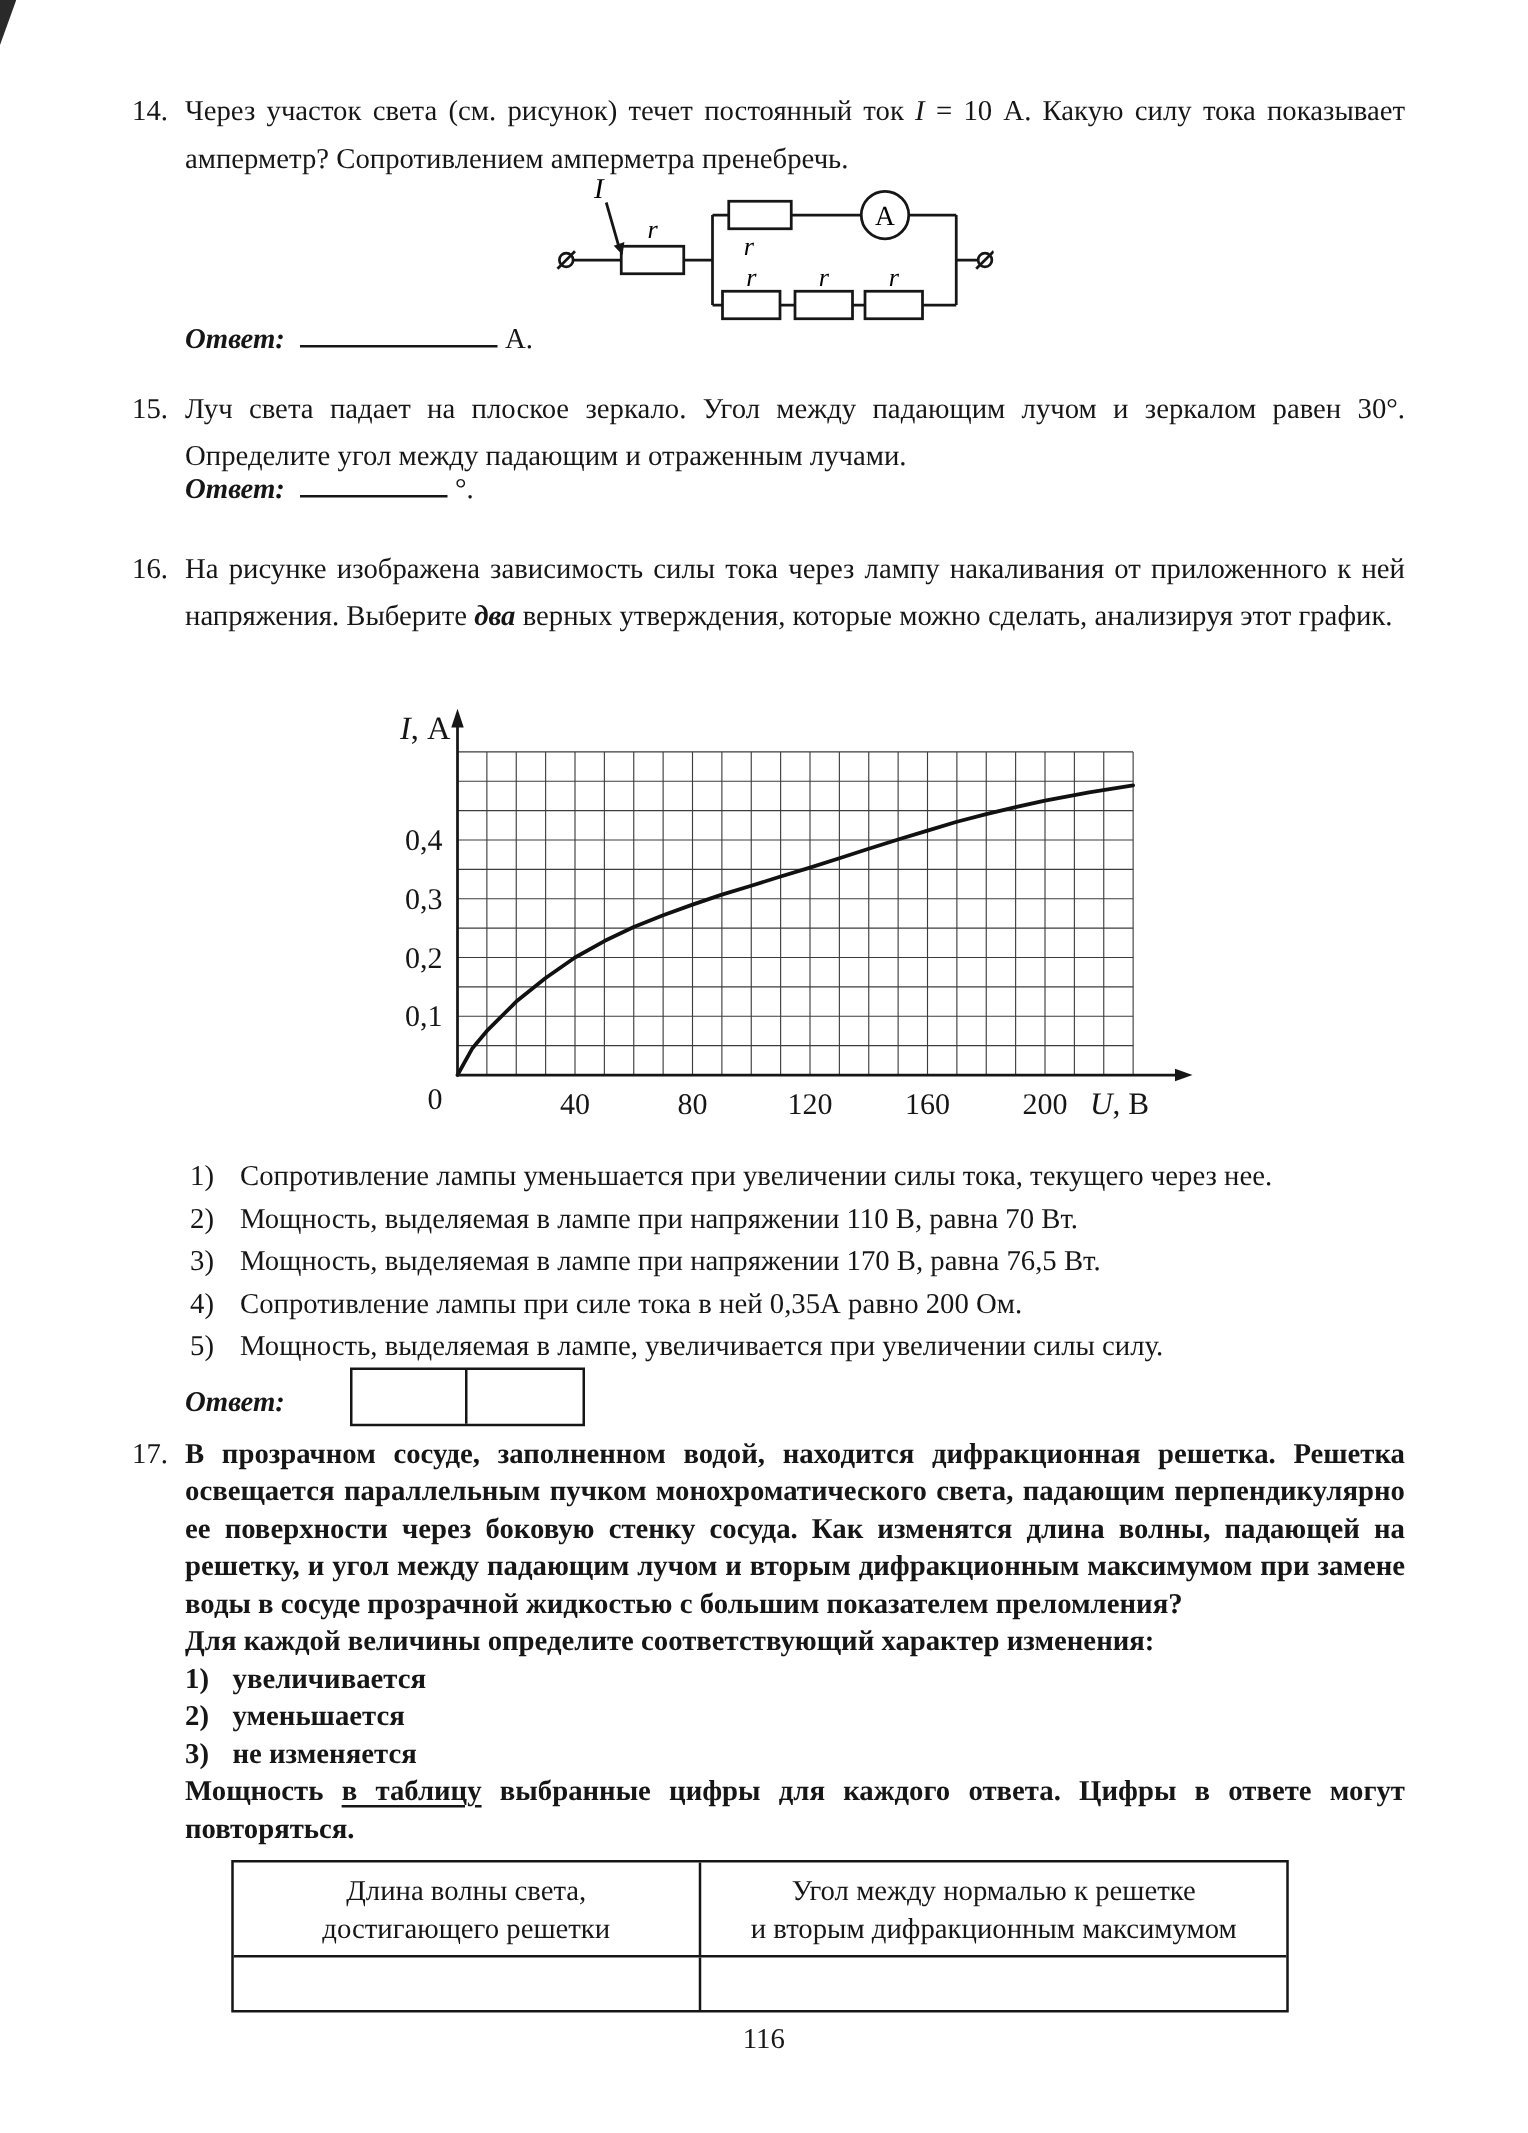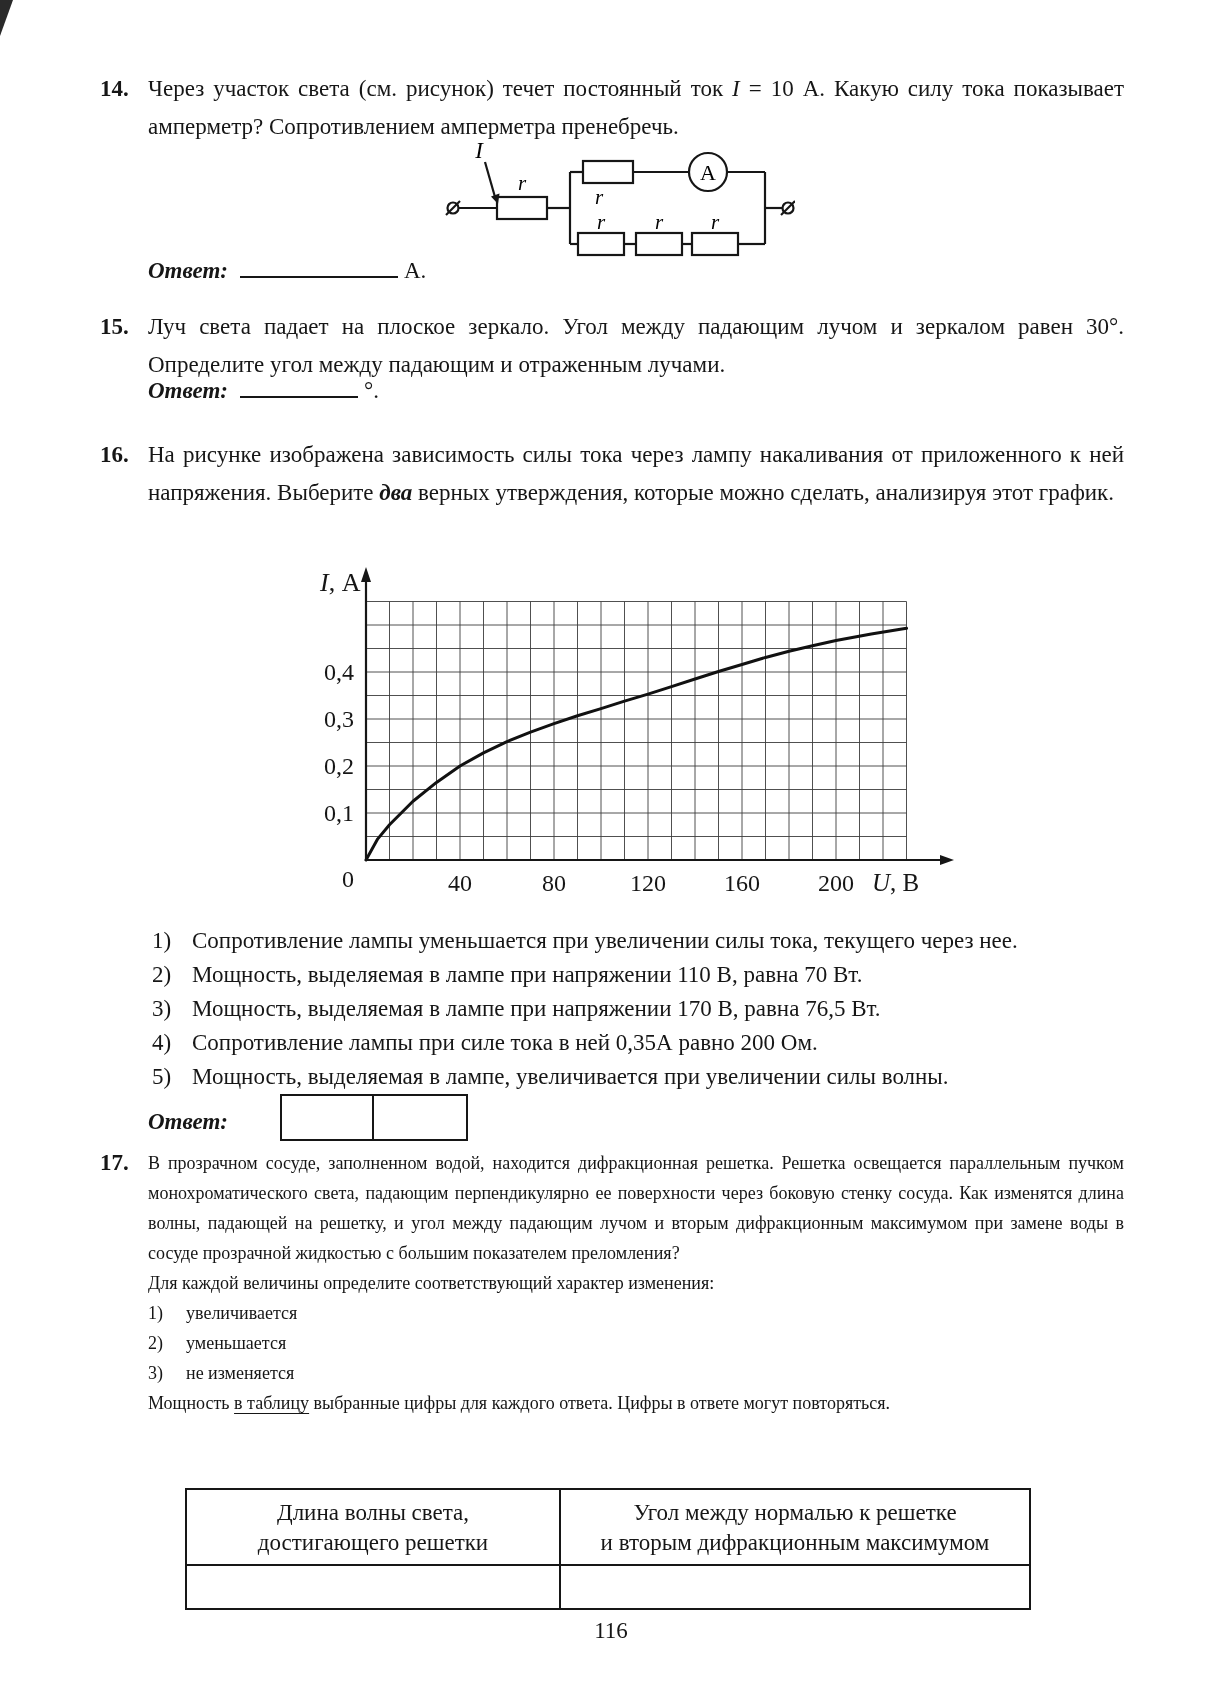--- a/index.html
+++ b/index.html
@@ -6,21 +6,21 @@
   html,body { background:#fff; }
   body {
     width:1222px; height:1706px; position:relative;
     font-family:"Liberation Serif","DejaVu Serif",serif;
     color:#161616; overflow:hidden;
   }
   .corner-artifact { position:absolute; left:0; top:0; width:13px; height:36px;
     background:#2a2a2a; clip-path:polygon(0 0,100% 0,0 100%); }
 
   .qblock { position:absolute; left:100px; width:1024px; }
-  .qnum { position:absolute; left:0; top:0; width:40px; font-weight:bold; font-size:23px; line-height:38px; }
+  .qnum { position:absolute; left:0; top:0; width:40px; font-weight:normal; font-size:23px; line-height:38px;text-align:center; }
   .qtext { margin-left:48px; font-size:23px; line-height:38px; text-align:justify; }
   .v { font-style:italic; }
   .emph { font-weight:bold; font-style:italic; }
   .ul { text-decoration:underline; text-underline-offset:4px; }
 
   .answer-line { position:absolute; left:148px; font-size:23px; white-space:nowrap; }
   .ans-label { font-weight:bold; font-style:italic; }
   .blank { display:inline-block; border-bottom:2.2px solid #161616; height:20px; margin:0 6px 0 12px; vertical-align:baseline; }
 
   
@@ -42,21 +42,21 @@
 
   
   .ansbox-row { position:absolute; left:148px; top:1094px; display:flex; align-items:flex-end; }
   .ansbox-row .ans-label { font-size:23px; padding-bottom:6px; }
   .ansbox { display:flex; margin-left:52px; border:2.6px solid #161616; height:47px; }
   .ansbox .cell { width:92px; height:100%; }
   .ansbox .cell:first-child { border-right:2.2px solid #161616; }
 
   
   .q17 .qnum { line-height:30px; }
-  .q17 .qtext { font-size:18px; line-height:30px; }
+  .q17 .qtext { font-size:23px; line-height:30px;font-weight:bold; }
   .q17 .optline { display:flex; }
   .q17 .optnum { width:28px; flex:none; }
   .q17 .opttext { margin-left:10px; }
 
   
   .t17 { position:absolute; left:185px; top:1488px; width:846px; border:2.6px solid #161616; }
   .t17 .hrow { display:grid; grid-template-columns:374px 1fr; border-bottom:2.2px solid #161616; }
   .t17 .hcell { text-align:center; font-size:23px; line-height:30px; padding:8px 4px 6px;
     white-space:pre-line; }
   .t17 .hcell:first-child { border-right:2.2px solid #161616; }
@@ -212,21 +212,21 @@
   <div class="stmt">
     <span class="snum">3)</span>
     <span class="stext">Мощность, выделяемая в лампе при напряжении 170 В, равна 76,5 Вт.</span>
   </div>
   <div class="stmt">
     <span class="snum">4)</span>
     <span class="stext">Сопротивление лампы при силе тока в ней 0,35А равно 200 Ом.</span>
   </div>
   <div class="stmt">
     <span class="snum">5)</span>
-    <span class="stext">Мощность, выделяемая в лампе, увеличивается при увеличении силы волны.</span>
+    <span class="stext">Мощность, выделяемая в лампе, увеличивается при увеличении силы силу.</span>
   </div>
 </div>
 
 <div class="ansbox-row">
   <span class="ans-label">Ответ:</span>
   <div class="ansbox">
     <div class="cell"></div>
     <div class="cell"></div>
   </div>
 </div>

